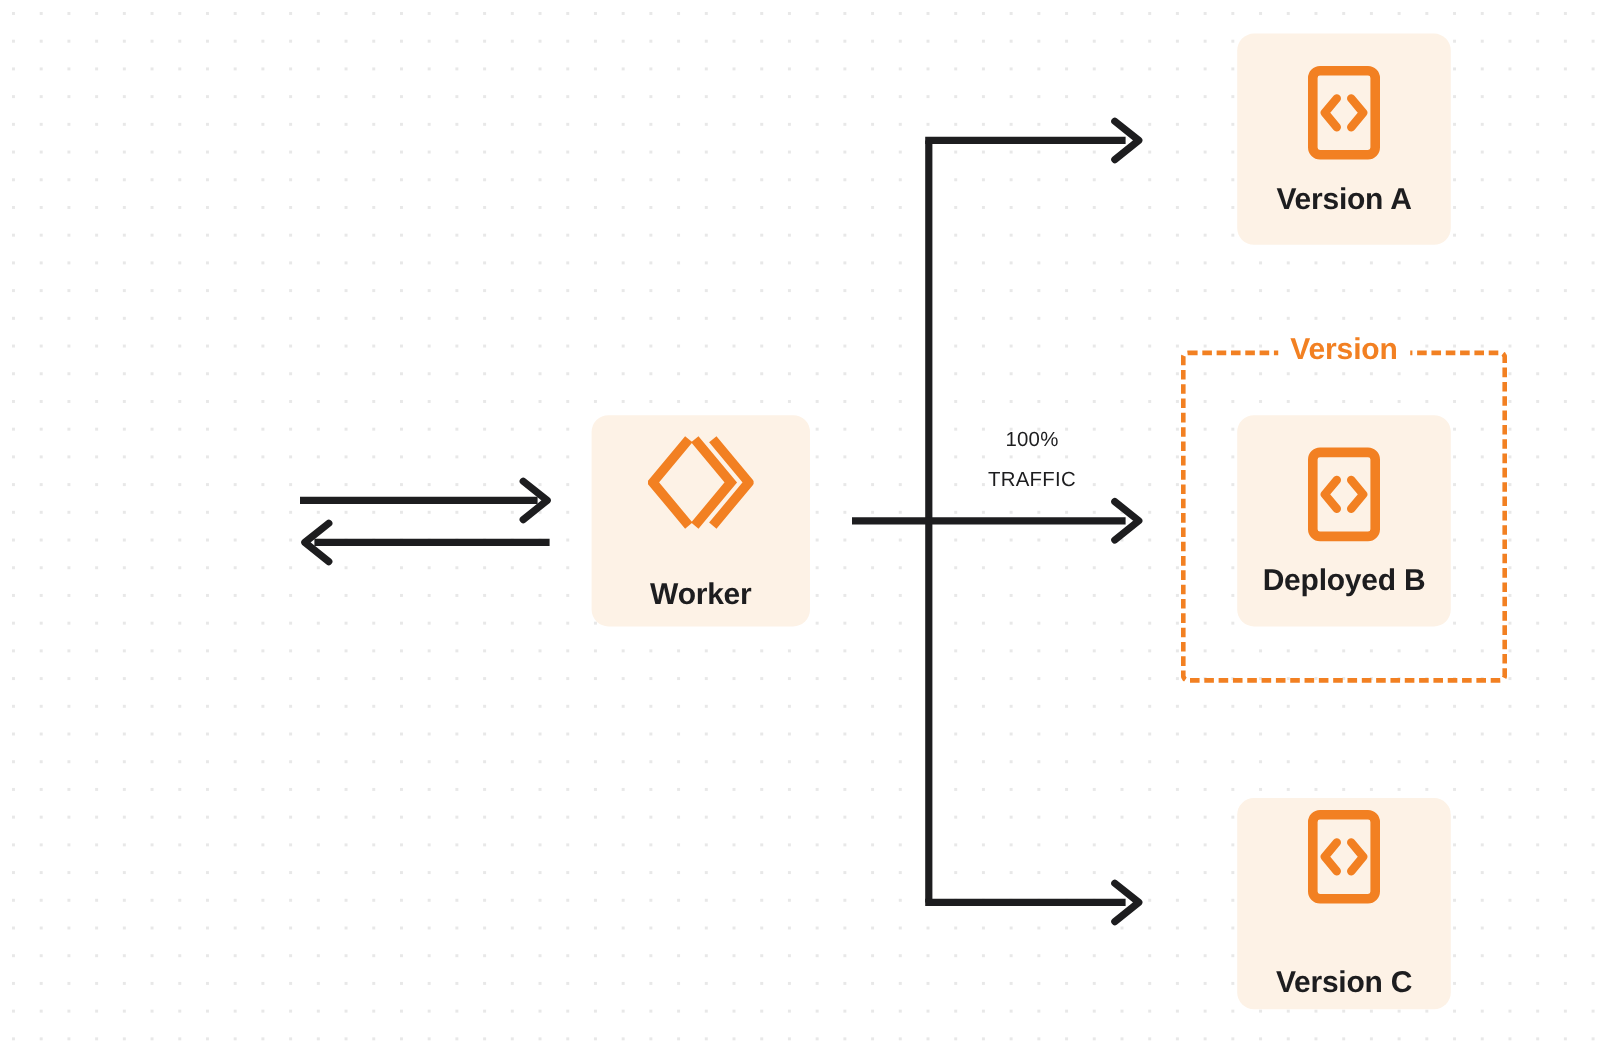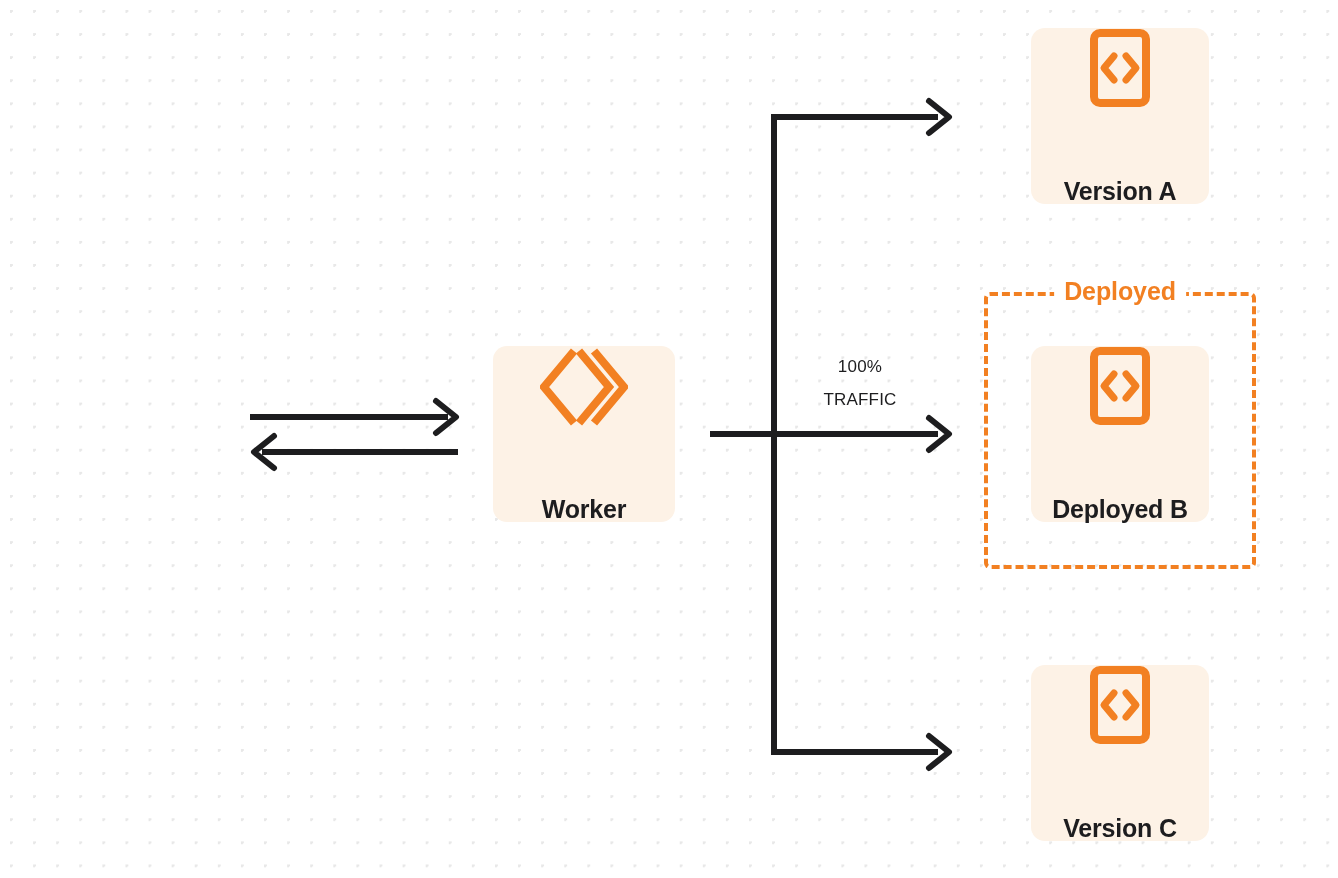--- a/index.html
+++ b/index.html
@@ -22,21 +22,21 @@
   }
 
   
   .node {
     position: absolute;
     box-sizing: border-box;
     border-radius: 14px;
     display: flex;
     flex-direction: column;
     align-items: center;
-    justify-content: space-between;
+    justify-content: center;
   }
   .node-label {
     font-size: 25px;
     font-weight: 700;
     color: #1d1d1f;
     letter-spacing: -0.2px;
     line-height: 1;
     white-space: nowrap;
   }
 
@@ -178,21 +178,21 @@
 
         <path d="M39 5 L 69 41 L 39 77" stroke="#f28022" stroke-width="8" fill="none" stroke-linecap="butt" stroke-linejoin="miter"></path>
 
         <path d="M54 5 L 84 41 L 54 77" stroke="#f28022" stroke-width="8" fill="none" stroke-linecap="butt" stroke-linejoin="miter"></path>
       </svg>
     </span>
     <span class="node-label">Worker</span>
   </div>
 
   <div id="deployed-group">
-    <span id="deployed-label">Deployed</span>
+    <span id="deployed-label">Version</span>
   </div>
 
   <div class="node version-node" id="version-a-node">
     <span class="icon-wrap">
       <svg width="62" height="80" viewBox="0 0 62 80" xmlns="http://www.w3.org/2000/svg">
         <rect x="5" y="5" width="52" height="70" rx="6" ry="6" stroke="#f28022" stroke-width="8" fill="none"></rect>
         <path d="M25 28 L 15 40 L 25 52" stroke="#f28022" stroke-width="7" fill="none" stroke-linecap="round" stroke-linejoin="round"></path>
         <path d="M37 28 L 47 40 L 37 52" stroke="#f28022" stroke-width="7" fill="none" stroke-linecap="round" stroke-linejoin="round"></path>
       </svg>
     </span>

